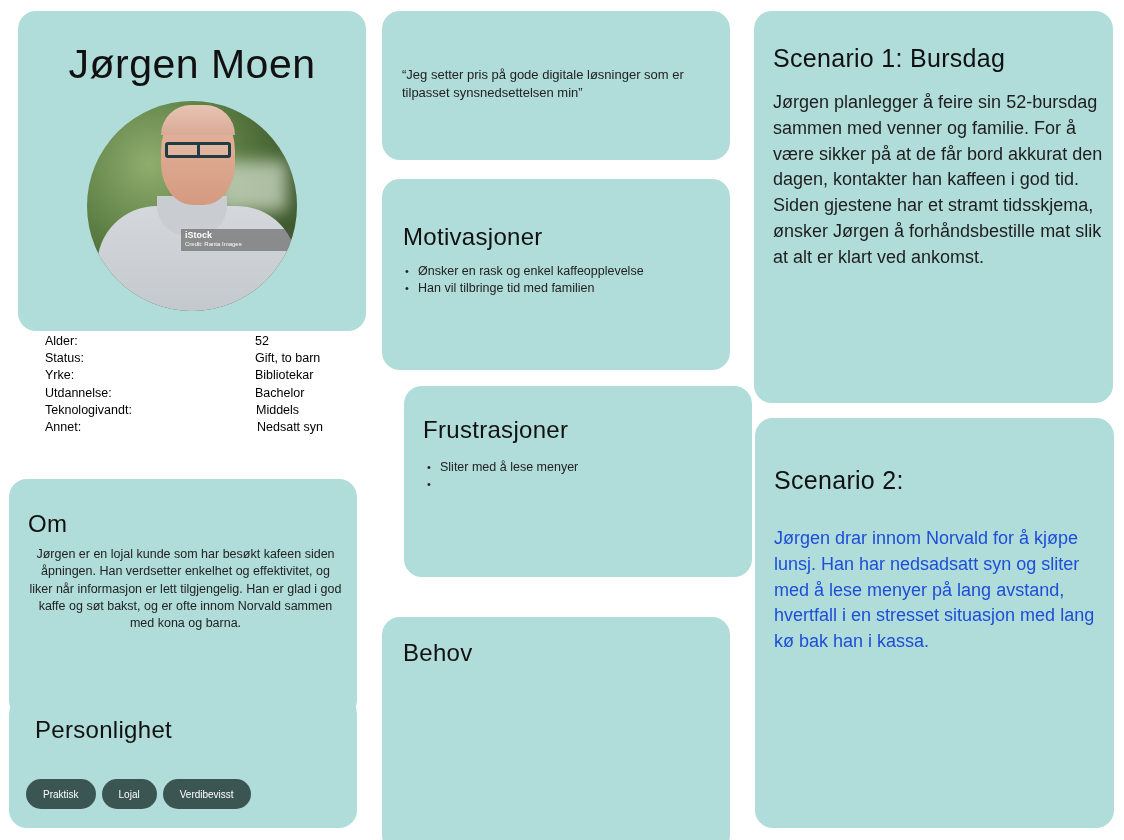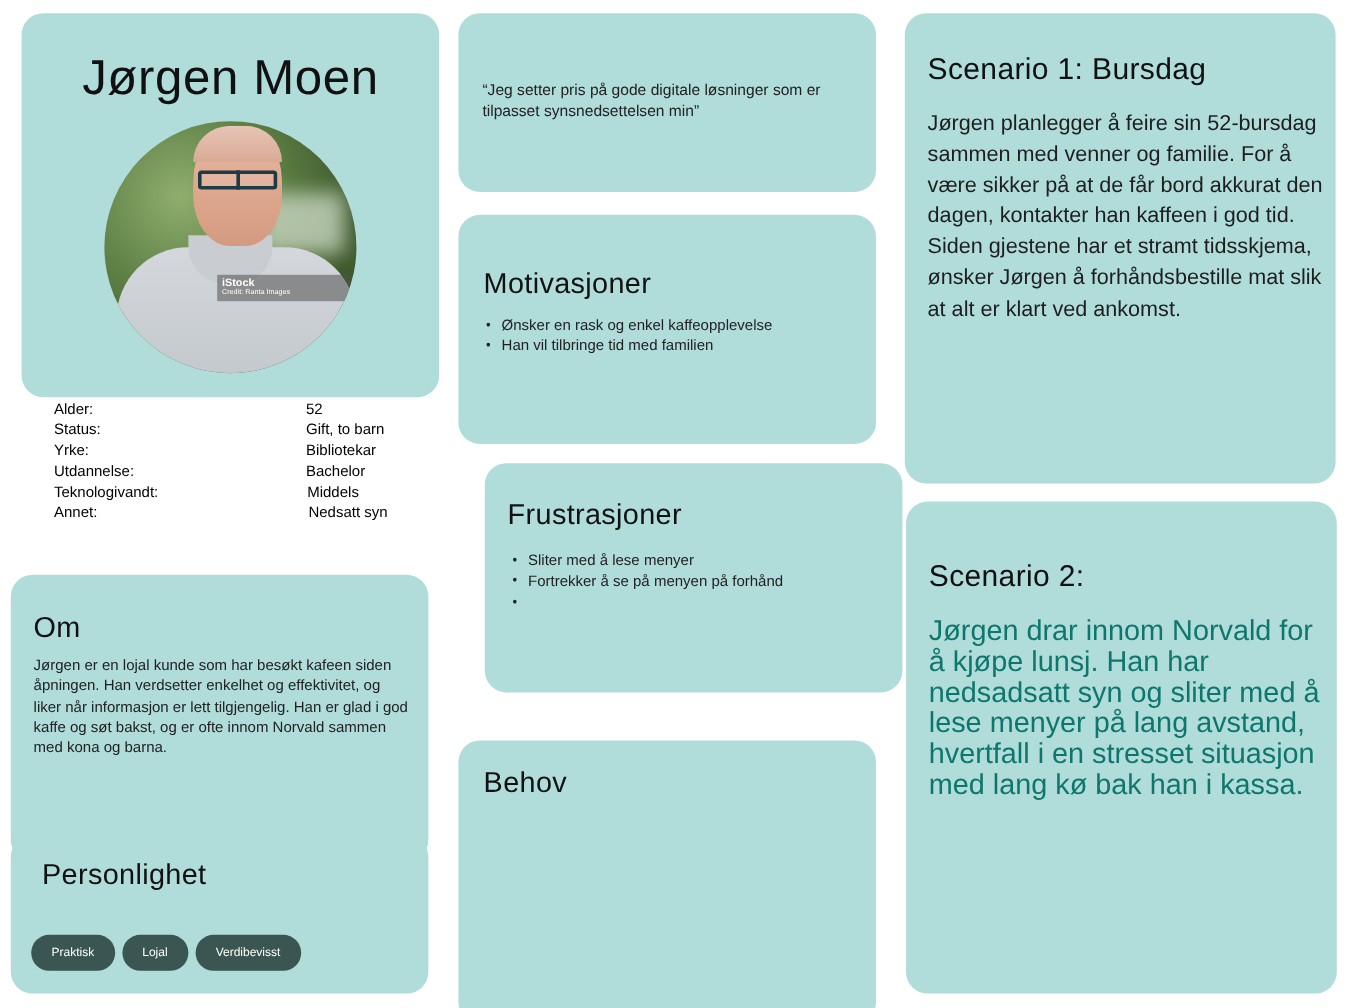--- a/index.html
+++ b/index.html
@@ -68,21 +68,21 @@
 
     .info-table { position: absolute; left: 27px; top: 322px; width: 300px; font-size: 12.5px; line-height: 17.2px; color: #000000; }
     .info-row { display: flex; justify-content: space-between; }
     .info-label { width: 210px; }
     .info-value { flex: 1; }
 
     .card-title { position: absolute; font-size: 24px; font-weight: 400; color: #111; letter-spacing: 0.3px; text-align: right; }
     .body-text { position: absolute; font-size: 12.5px; line-height: 17.3px; color: #222; }
 
     #card-om .card-title { left: 19px; top: 31px; }
-    #card-om .body-text { left: 19px; top: 67px; width: 315px; }
+    #card-om .body-text { left: 19px; top: 67px; width: 315px; text-align: center; }
 
     #card-personality .card-title { left: 26px; top: 20px; }
     .pills { position: absolute; left: 17px; top: 83px; display: flex; gap: 6px; }
     .pill {
       background: #3b5652; color: #fff; border-radius: 16px; height: 30px;
       padding: 0 17px; font-size: 10px; display: flex; align-items: center; justify-content: center;
       cursor: default;
     }
 
     .quote-text { position: absolute; left: 20px; top: 55px; width: 320px; font-size: 13px; line-height: 18px; color: #222; }
@@ -94,21 +94,21 @@
     #card-needs .card-title { left: 21px; top: 22px; }
     #card-needs ul { top: 64px; }
 
     ul.bullets { position: absolute; left: 23px; width: 310px; list-style: none; font-size: 12.5px; line-height: 17.3px; color: #222; }
     ul.bullets li { position: relative; padding-left: 13px; min-height: 17.3px; }
     ul.bullets li::before { content: "•"; position: absolute; left: 0; top: 0; font-size: 11px; }
 
     #card-scenario1 .card-title { left: 19px; top: 33px; font-size: 25px; }
     #card-scenario1 .scenario-text { position: absolute; left: 19px; top: 79px; width: 330px; font-size: 18px; line-height: 25.8px; color: #1e1e1e; }
     #card-scenario2 .card-title { left: 19px; top: 48px; font-size: 25px; }
-    #card-scenario2 .scenario-text { position: absolute; left: 19px; top: 95px; width: 330px; font-size: 24px; line-height: 25.8px; color: #0f766e; }
+    #card-scenario2 .scenario-text { position: absolute; left: 19px; top: 108px; width: 330px; font-size: 18px; line-height: 25.8px; color: #1d4ed8; }
   </style>
 </head>
 <body>
 
 <section class="card" id="card-profile">
   <h1 class="persona-name">Jørgen Moen</h1>
   <div class="photo">
     <div class="bg-light"></div>
     <div class="shirt"></div>
     <div class="collar"></div>
@@ -171,21 +171,20 @@
   <ul class="bullets">
     <li>Ønsker en rask og enkel kaffeopplevelse</li>
     <li>Han vil tilbringe tid med familien</li>
   </ul>
 </section>
 
 <section class="card" id="card-frustration">
   <h2 class="card-title">Frustrasjoner</h2>
   <ul class="bullets">
     <li>Sliter med å lese menyer</li>
-    <li>Fortrekker å se på menyen på forhånd</li>
     <li></li>
   </ul>
 </section>
 
 <section class="card" id="card-needs">
   <h2 class="card-title">Behov</h2>
 </section>
 
 <section class="card" id="card-scenario1">
   <h2 class="card-title">Scenario 1: Bursdag</h2>

